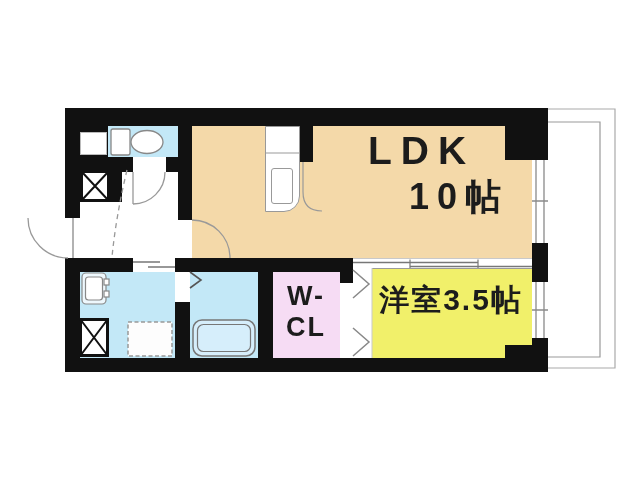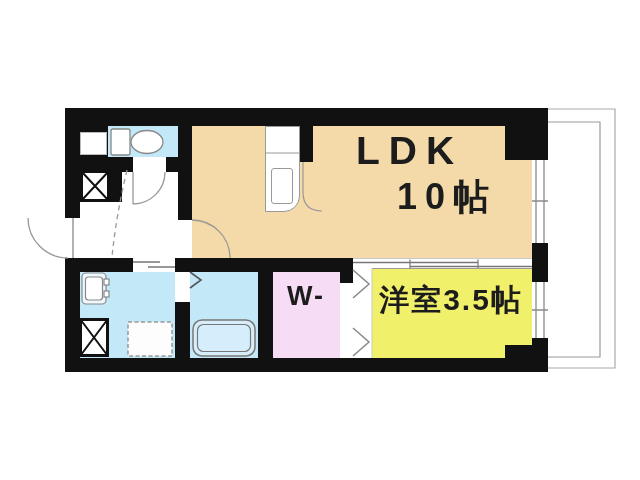--- a/index.html
+++ b/index.html
@@ -6,21 +6,21 @@
   .stage{position:relative;width:640px;height:480px;background:#ffffff;overflow:hidden;
          font-family:"Liberation Sans","DejaVu Sans",sans-serif;}
   .room{position:absolute;}
   .wall{position:absolute;background:#111111;}
   .niche{position:absolute;background:#ffffff;border:1px solid #bbbbbb;box-sizing:border-box;}
   .counter{position:absolute;background:#ffffff;border:1px solid #999999;
            border-bottom-right-radius:16px;box-sizing:border-box;}
   .sink{position:absolute;background:#ffffff;border:1px solid #999999;border-radius:3px;box-sizing:border-box;}
   svg.overlay{position:absolute;left:0;top:0;width:640px;height:480px;pointer-events:none;}
   .lbl{position:absolute;color:#1c1c1c;font-weight:600;text-align:center;line-height:1.2;}
-  .lbl-ldk{left:322px;top:128px;width:175px;font-size:39px;letter-spacing:9px;}
+  .lbl-ldk{left:334px;top:128px;width:175px;font-size:39px;letter-spacing:9px;}
   .lbl-ldk .l2{font-size:36px;letter-spacing:8px;text-align:right;}
   .lbl-yo{left:370px;top:282px;width:162px;font-size:30px;letter-spacing:2px;}
   .lbl-wcl{left:272px;top:281px;width:68px;font-size:27px;letter-spacing:2px;line-height:1.15;}
   .win{position:absolute;background:#ffffff;}
 </style>
 </head>
 <body>
 
 <div class="stage">
 
@@ -140,15 +140,16 @@
     </g>
   </svg>
 
   <div class="lbl lbl-ldk">
     <div>LDK</div>
     <div class="l2">10帖</div>
   </div>
   <div class="lbl lbl-yo">洋室3.5帖</div>
   <div class="lbl lbl-wcl">
     <div>W-</div>
+    <div>CL</div>
   </div>
 
 </div>
 
 </body></html>

